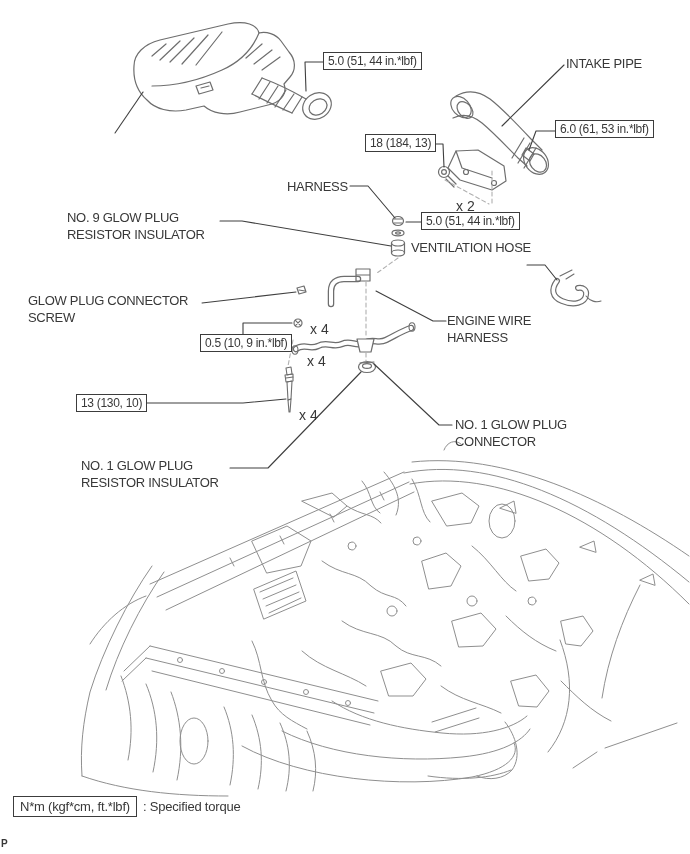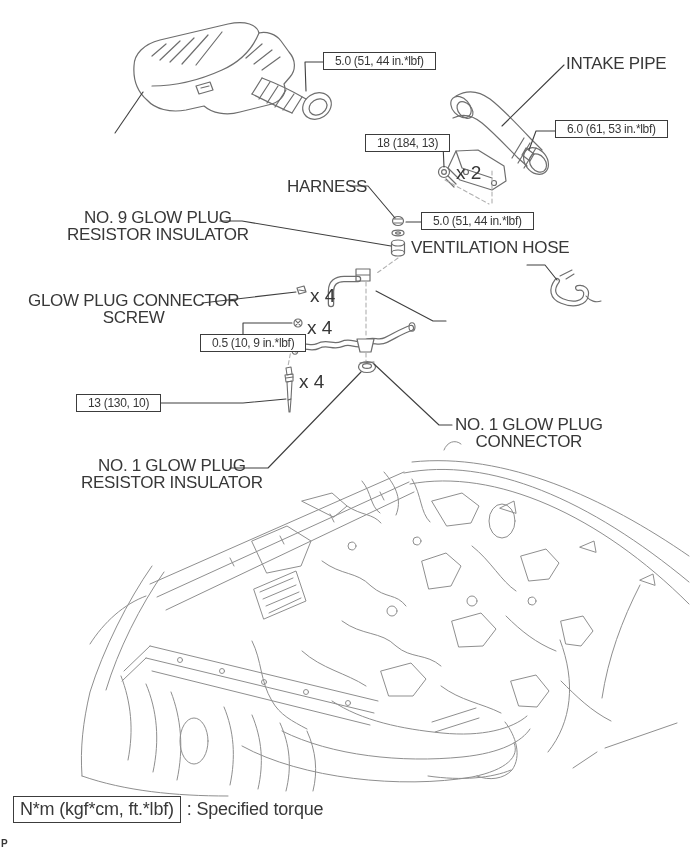--- a/index.html
+++ b/index.html
@@ -2,32 +2,32 @@
 <html><head>
 <meta charset="utf-8">
 <style>
   html,body{margin:0;padding:0;background:#fff;}
   .canvas{
     position:relative;width:690px;height:854px;background:#fff;overflow:hidden;
     font-family:"Liberation Sans","DejaVu Sans",sans-serif;color:#3c3c3c;
   }
   .artwork{position:absolute;left:0;top:0;width:690px;height:854px;}
   .callout{
-    position:absolute;font-size:17px;line-height:16.5px;letter-spacing:-0.3px;
-    white-space:pre-line;color:#383838;text-align:center;
+    position:absolute;font-size:13px;line-height:16.5px;letter-spacing:-0.3px;
+    white-space:pre-line;color:#383838;
   }
   .tbox{
     position:absolute;border:1.5px solid #3c3c3c;background:#fff;
     font-size:12px;line-height:14px;letter-spacing:-0.3px;
-    padding:1px 11px;white-space:nowrap;color:#383838;
-  }
-  .qty{position:absolute;font-size:19px;color:#383838;letter-spacing:0px;}
+    padding:1px 4px;white-space:nowrap;color:#383838;
+  }
+  .qty{position:absolute;font-size:14px;color:#383838;letter-spacing:0px;margin-top:36px;}
   .legend{
     position:absolute;left:13px;top:796px;display:flex;align-items:center;gap:6px;
-    font-size:18px;color:#383838;letter-spacing:-0.2px;
+    font-size:13px;color:#383838;letter-spacing:-0.2px;
   }
   .legend .lbox{
     border:1.5px solid #3c3c3c;background:#fff;padding:2px 6px;white-space:nowrap;
   }
   .pmark{position:absolute;left:1px;top:838px;font-size:10px;font-weight:bold;color:#383838;}
 </style>
 </head>
 <body>
 
 <div class="canvas">
@@ -253,20 +253,22 @@
     </g>
   </svg>
 
   <div class="callout" style="left:566px;top:56px">INTAKE PIPE</div>
   <div class="callout" style="left:287px;top:179px">HARNESS</div>
   <div class="callout" style="left:67px;top:210px">NO. 9 GLOW PLUG
 RESISTOR INSULATOR</div>
   <div class="callout" style="left:28px;top:293px">GLOW PLUG CONNECTOR
 SCREW</div>
   <div class="callout" style="left:411px;top:240px">VENTILATION HOSE</div>
+  <div class="callout" style="left:447px;top:313px">ENGINE WIRE
+HARNESS</div>
   <div class="callout" style="left:81px;top:458px">NO. 1 GLOW PLUG
 RESISTOR INSULATOR</div>
   <div class="callout" style="left:455px;top:417px">NO. 1 GLOW PLUG
 CONNECTOR</div>
 
   <div class="tbox" style="left:323px;top:52px">5.0 (51, 44 in.*lbf)</div>
   <div class="tbox" style="left:365px;top:134px">18 (184, 13)</div>
   <div class="tbox" style="left:555px;top:120px">6.0 (61, 53 in.*lbf)</div>
   <div class="tbox" style="left:421px;top:212px">5.0 (51, 44 in.*lbf)</div>
   <div class="tbox" style="left:200px;top:334px">0.5 (10, 9 in.*lbf)</div>

